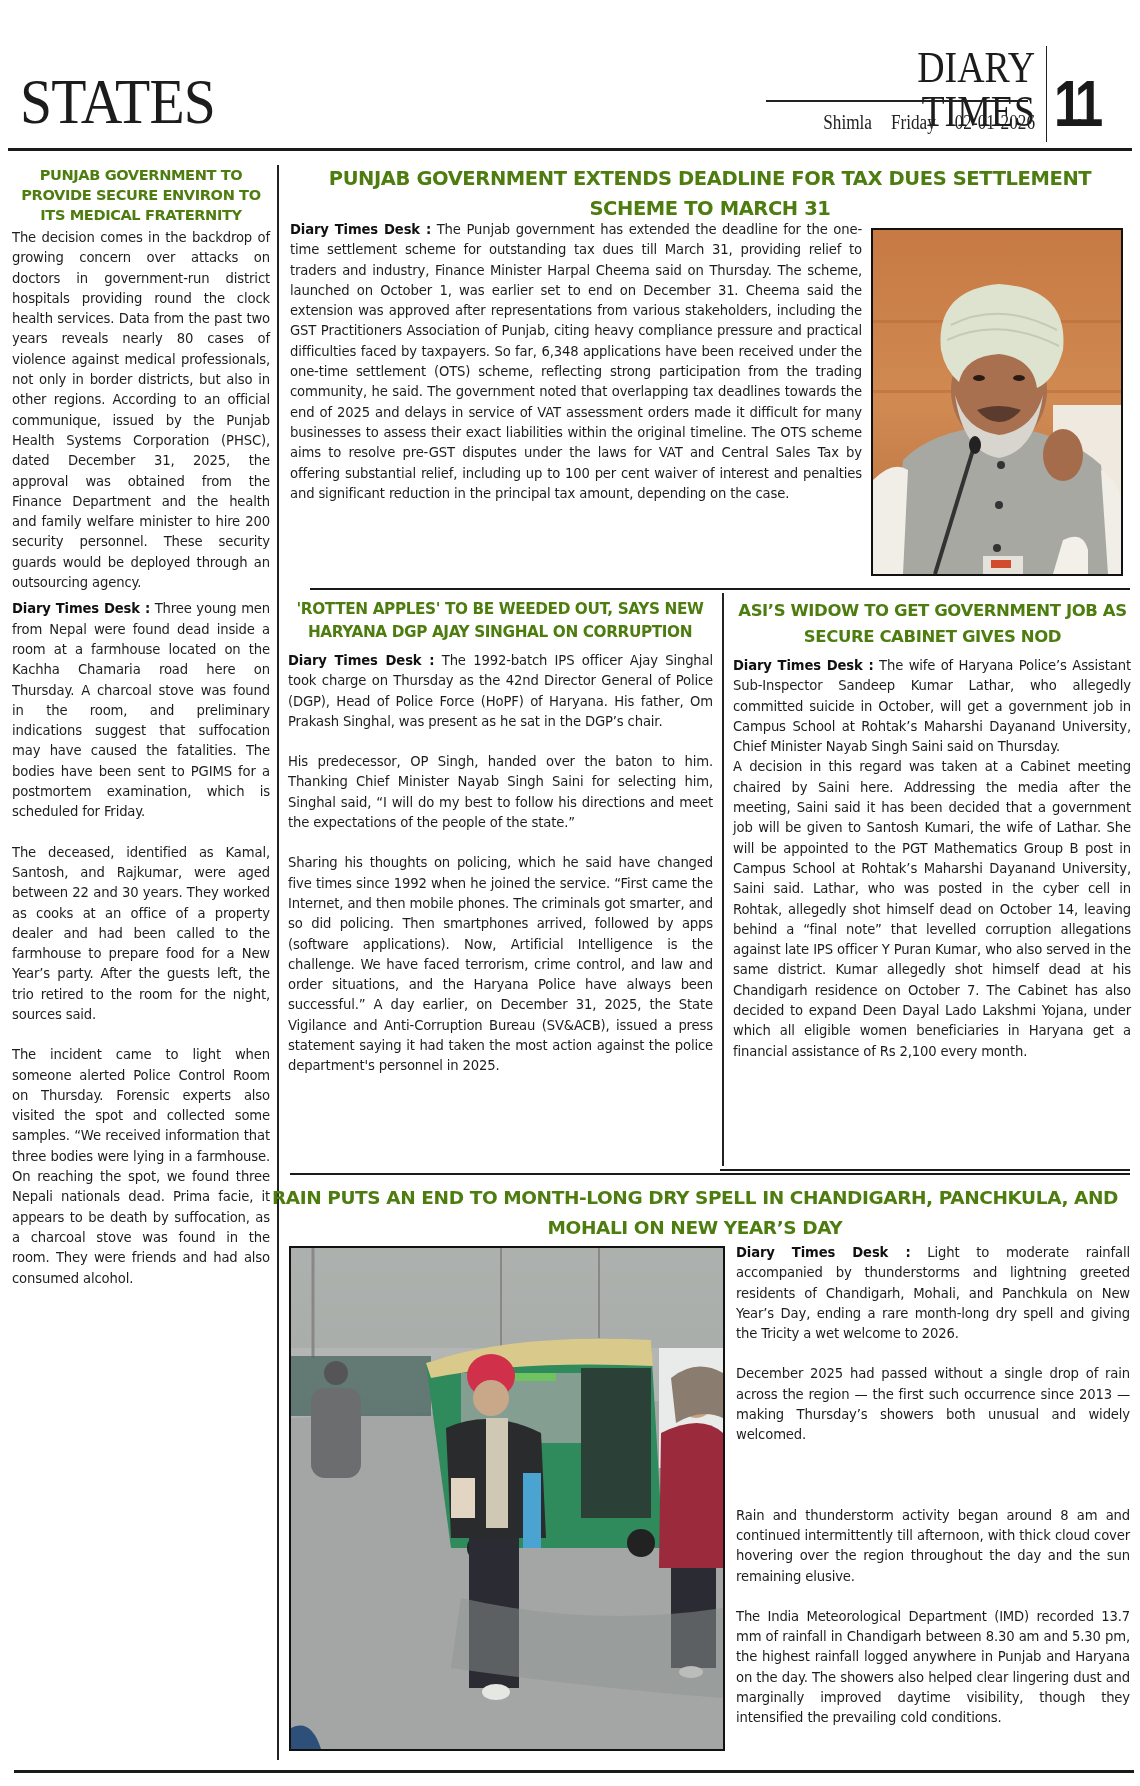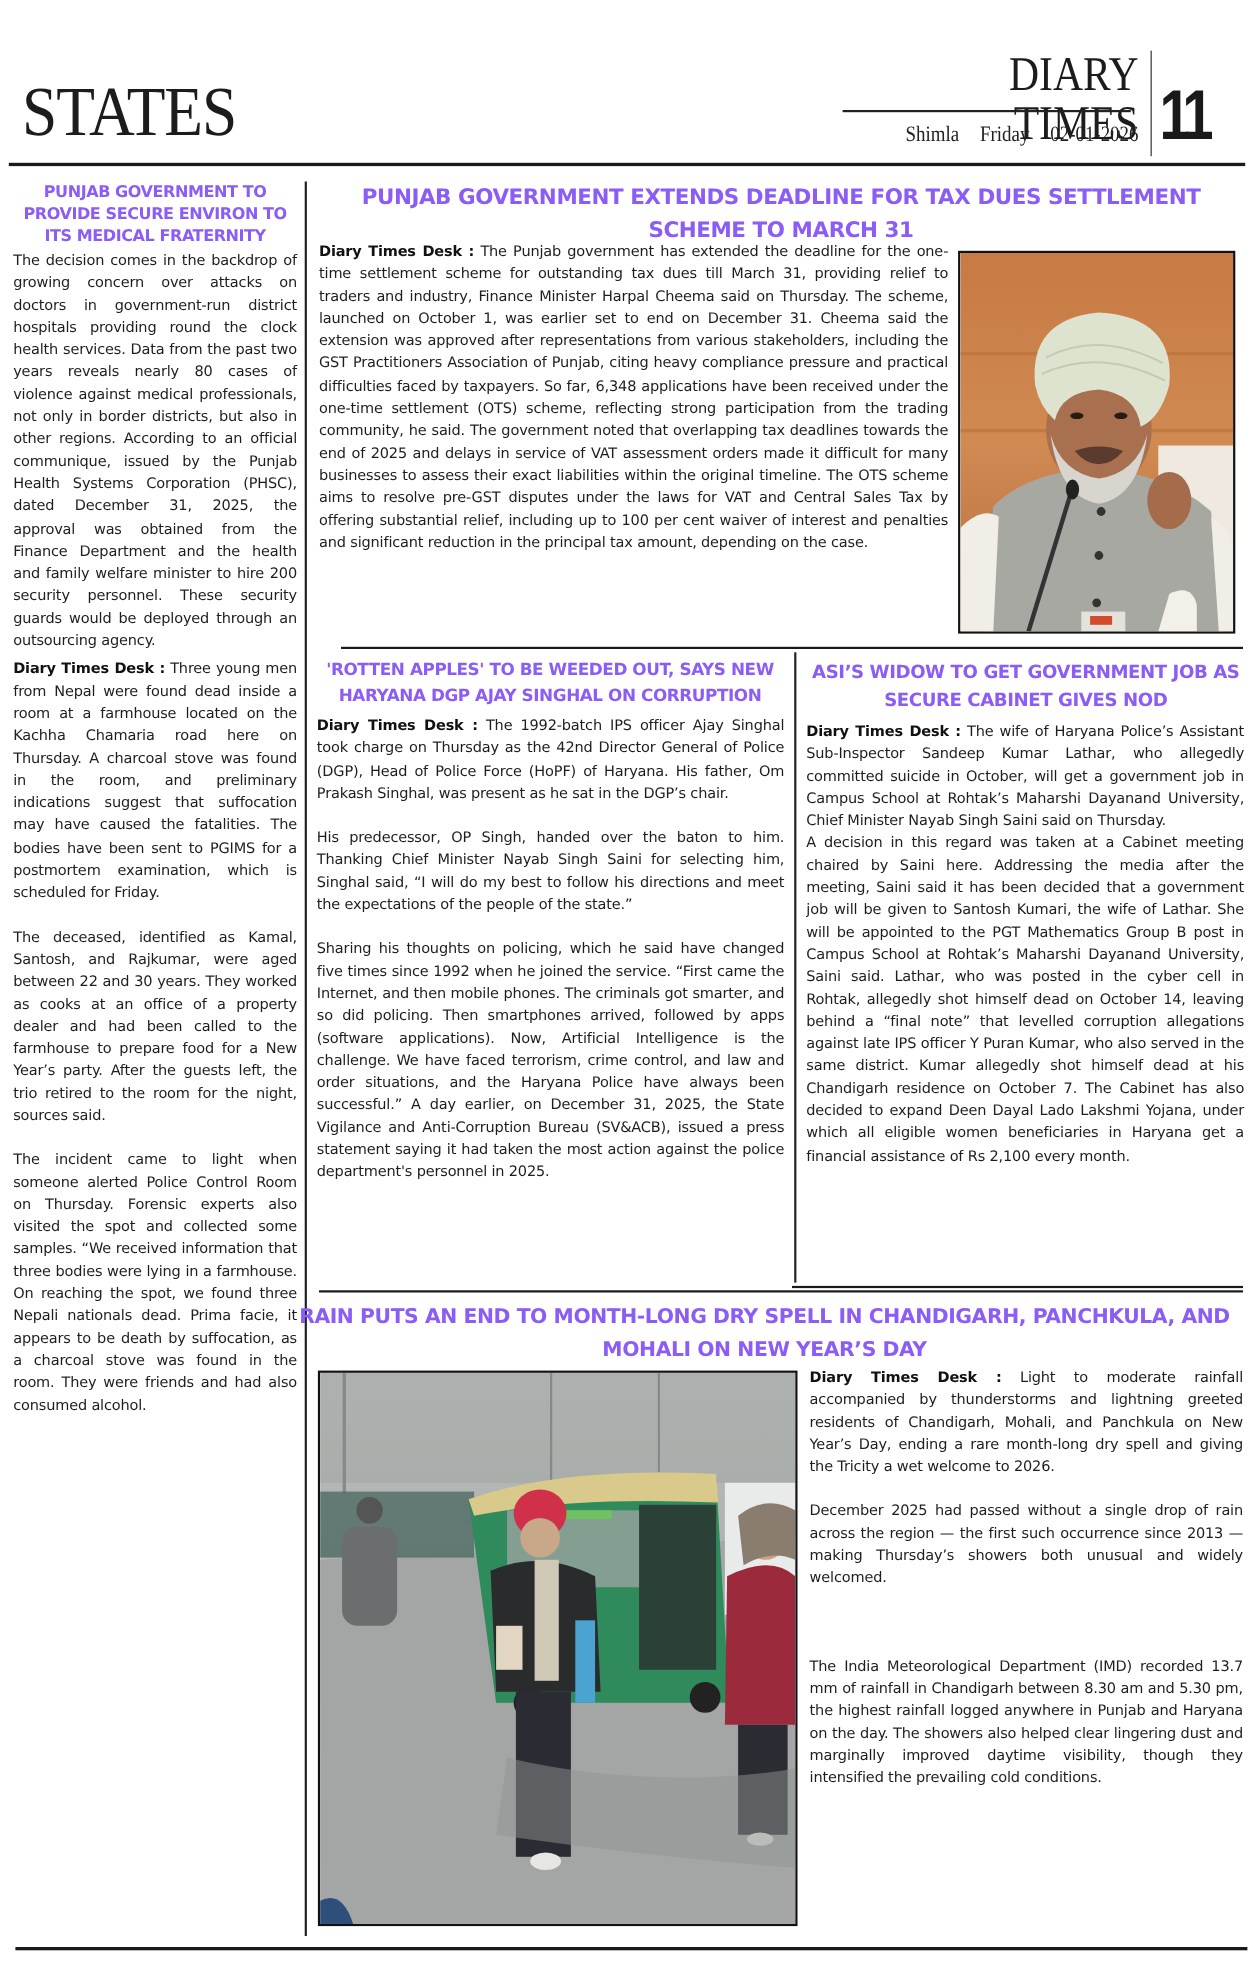--- a/index.html
+++ b/index.html
@@ -31,21 +31,21 @@
     .page-no {
       left: 1054px; top: 72px; font-family: "Liberation Sans", sans-serif; font-weight: 700;
       font-size: 64px; line-height: 64px; letter-spacing: -6px; transform: scaleX(0.8);
       transform-origin: left top; color: #1a1a1a;
     }
     .head-rule { left: 8px; top: 148px; width: 1124px; height: 3px; background: #1a1a1a; }
 
     
     .hl {
       font-family: "DejaVu Sans", sans-serif; font-weight: 700; text-align: center;
-      color: #8b5cf6; letter-spacing: -0.4px;
+      color: #4d7c0f; letter-spacing: -0.4px;
     }
     .body {
       font-family: "DejaVu Sans", sans-serif; font-size: 13.2px; line-height: 20.3px;
       text-align: justify; color: #1d1d1d; letter-spacing: -0.15px;
     }
     .body p { margin: 0 0 20px 0; }
     .body p.tight { margin-bottom: 0; }
     .kicker { font-weight: 700; color: #111; }
 
     
@@ -229,16 +229,17 @@
     <rect x="380" y="320" width="45" height="100" fill="#2b2c33"></rect>
     <ellipse cx="400" cy="424" rx="12" ry="6" fill="#e6e6e2"></ellipse>
 
     <path d="M170 350 Q300 380 432 360 L432 450 Q300 440 160 420 Z" fill="#8f9392" opacity="0.5"></path>
     <path d="M0 480 Q20 470 30 501 L0 501 Z" fill="#2e4f7a"></path>
   </svg>
 </div>
 <div class="abs body rain-body">
   <p><span class="kicker">Diary Times Desk :</span> <span>Light to moderate rainfall accompanied by thunderstorms and lightning greeted residents of Chandigarh, Mohali, and Panchkula on New Year’s Day, ending a rare month-long dry spell and giving the Tricity a wet welcome to 2026.</span></p>
   <p style="margin-bottom:60px;">December 2025 had passed without a single drop of rain across the region — the first such occurrence since 2013 — making Thursday’s showers both unusual and widely welcomed.</p>
+  <p>Rain and thunderstorm activity began around 8 am and continued intermittently till afternoon, with thick cloud cover hovering over the region throughout the day and the sun remaining elusive.</p>
   <p class="tight">The India Meteorological Department (IMD) recorded 13.7 mm of rainfall in Chandigarh between 8.30 am and 5.30 pm, the highest rainfall logged anywhere in Punjab and Haryana on the day. The showers also helped clear lingering dust and marginally improved daytime visibility, though they intensified the prevailing cold conditions.</p>
 </div>
 
 <div class="abs foot-rule"></div>
 
 </body></html>

